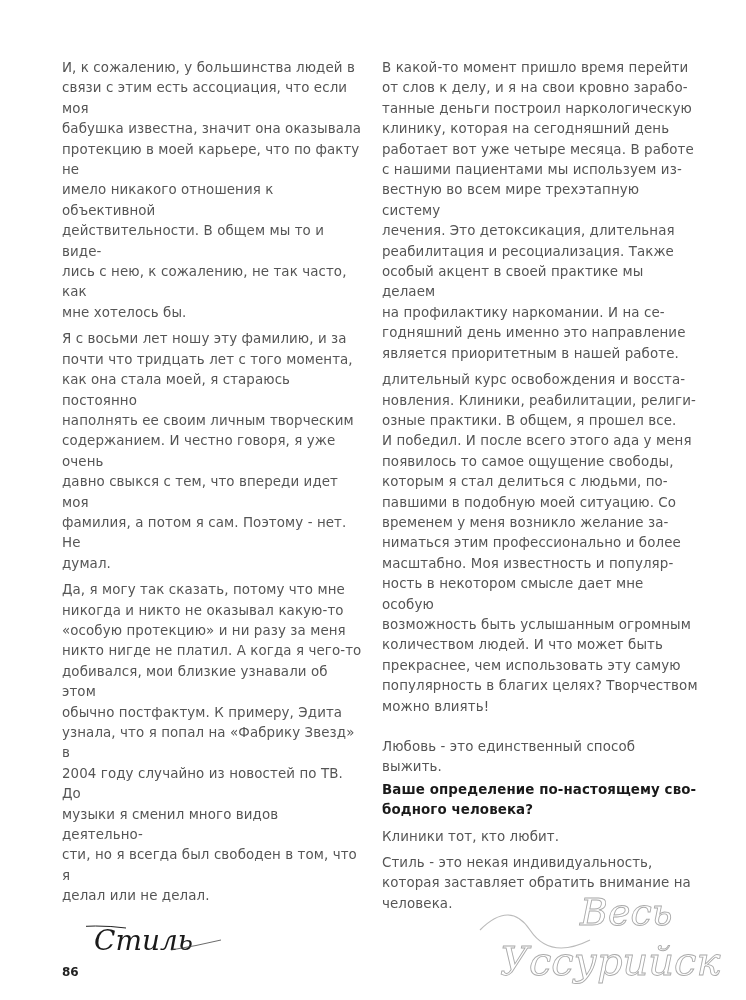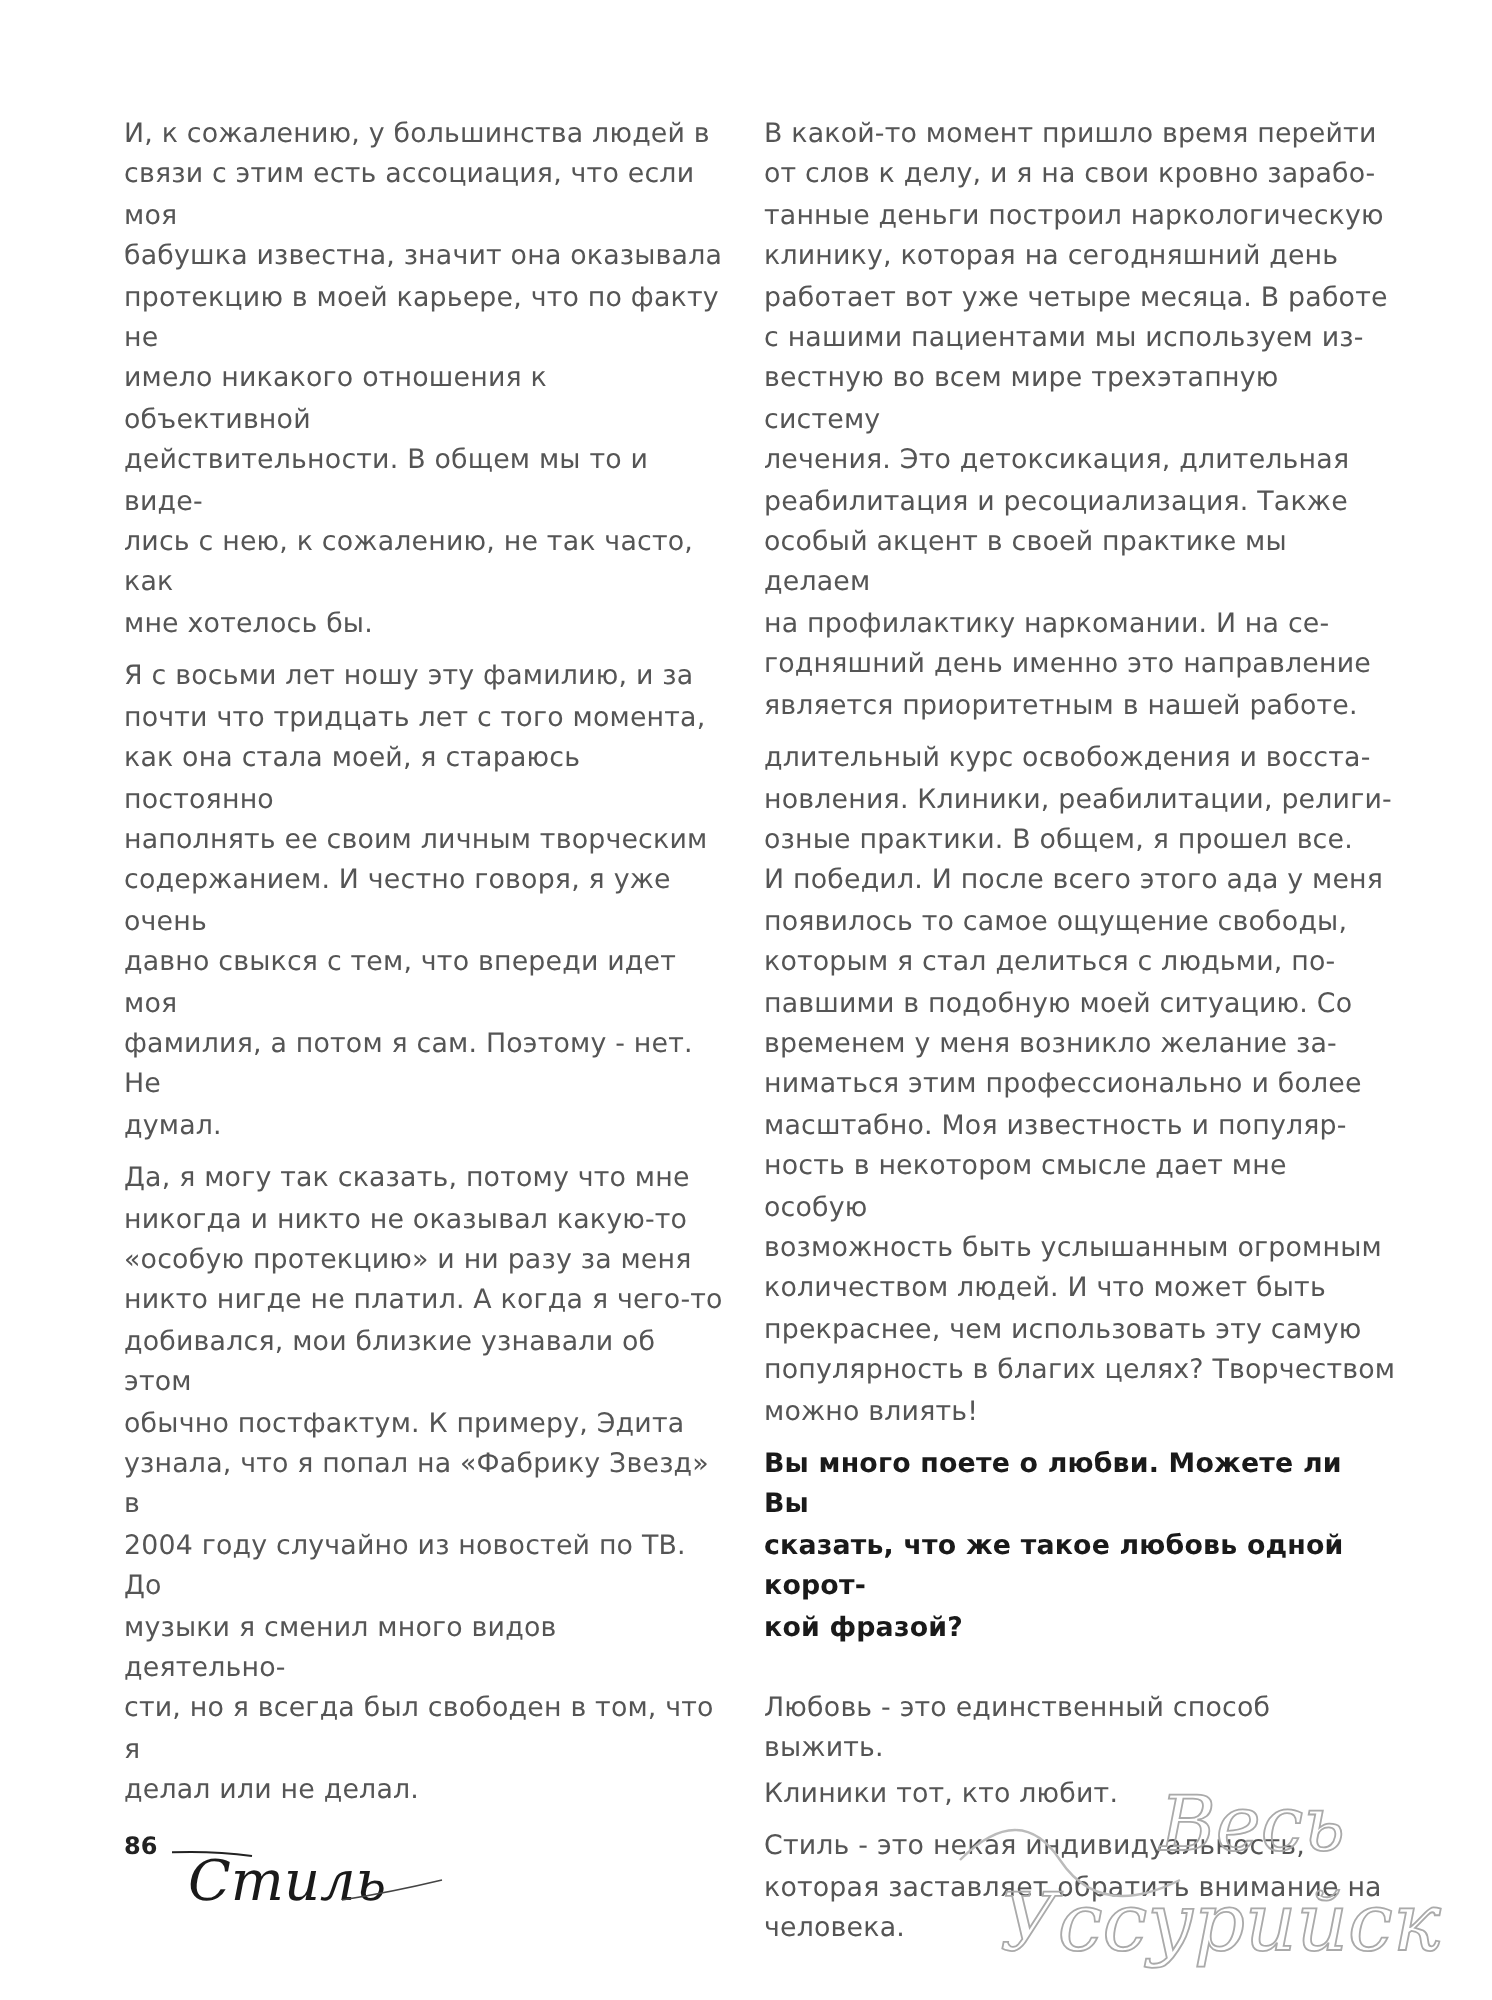--- a/index.html
+++ b/index.html
@@ -5,21 +5,21 @@
   html, body { margin: 0; padding: 0; background: #ffffff; }
   body { width: 746px; height: 1000px; position: relative; overflow: hidden;
          font-family: "DejaVu Sans", sans-serif; color: #555555; }
   .col { position: absolute; top: 58px; font-size: 13.4px; line-height: 20.4px;
          letter-spacing: 0.1px; }
   .col-left { left: 62px; width: 300px; }
   .col-right { left: 382px; width: 316px; }
   .para { margin: 0 0 6px 0; white-space: pre-line; }
   .question { margin: 0 0 6px 0; color: #1a1a1a; font-weight: bold; white-space: pre-line; }
   .tight { margin-bottom: 2px; margin-top: 20px; }
-  .page-number { position: absolute; left: 62px; top: 916px; font-size: 12px;
+  .page-number { position: absolute; left: 62px; top: 965px; font-size: 12px;
                  font-weight: bold; color: #222; }
   .footer-logo { position: absolute; left: 86px; top: 920px; width: 150px; height: 40px; }
   .brand-mark { position: absolute; left: 470px; top: 870px; width: 276px; height: 130px; }
 </style>
 </head>
 <body>
 
 <div class="col col-left">
   <p class="para">И, к сожалению, у большинства людей в
 связи с этим есть ассоциация, что если моя
@@ -74,24 +74,23 @@
 павшими в подобную моей ситуацию. Со
 временем у меня возникло желание за-
 ниматься этим профессионально и более
 масштабно. Моя известность и популяр-
 ность в некотором смысле дает мне особую
 возможность быть услышанным огромным
 количеством людей. И что может быть
 прекраснее, чем использовать эту самую
 популярность в благих целях? Творчеством
 можно влиять!</p>
-  <p class="question">Вы много поете о любви. Можете ли Вы
-сказать, что же такое любовь одной корот-
-кой фразой?</p>
   <p class="para tight">Любовь - это единственный способ выжить.</p>
+  <p class="question">Ваше определение по-настоящему сво-
+бодного человека?</p>
   <p class="para">Клиники тот, кто любит.</p>
   <p class="para">Стиль - это некая индивидуальность,
 которая заставляет обратить внимание на
 человека.</p>
 
 </div>
 
 <div class="page-number">86</div>
 
 <svg class="footer-logo" viewBox="0 0 150 40">

